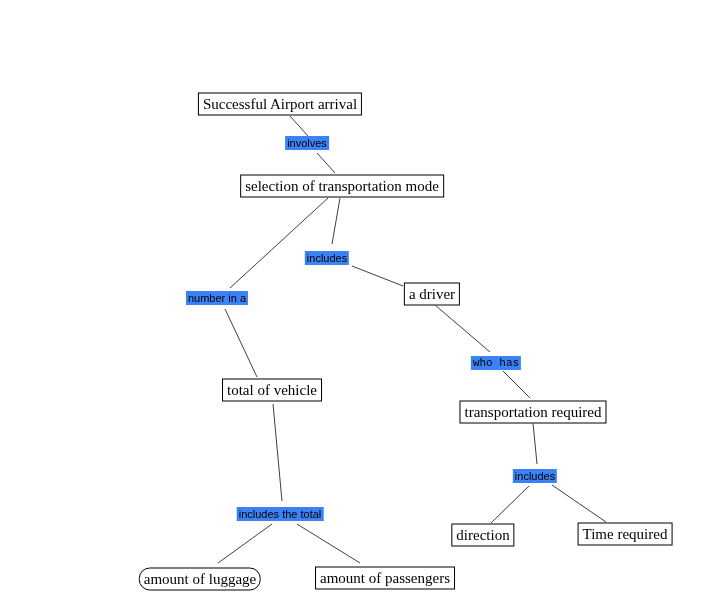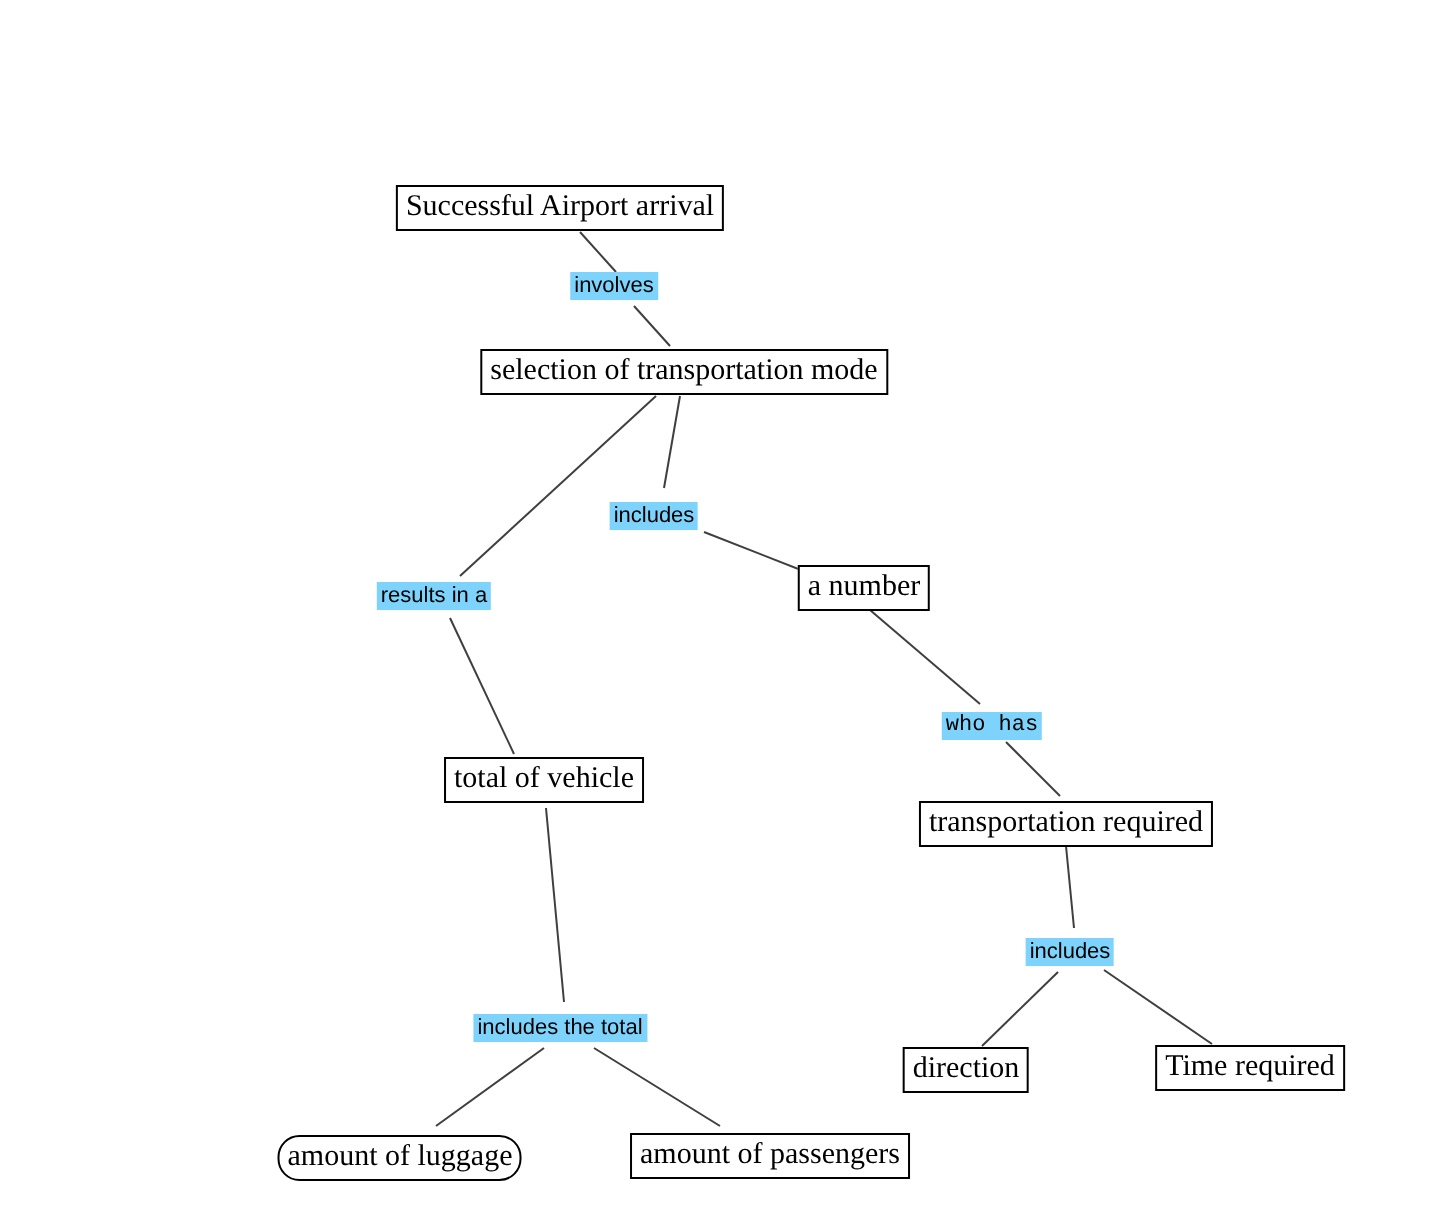--- a/index.html
+++ b/index.html
@@ -25,21 +25,21 @@
     font-family: "Liberation Serif", "DejaVu Serif", serif;
     font-size: 15px;
     line-height: 17px;
     padding: 2px 4px;
     white-space: nowrap;
     text-align: center;
   }
   .edge-label {
     position: absolute;
     transform: translate(-50%, -50%);
-    background: #7dd3fc;
+    background: #3b82f6;
     color: #000000;
     font-family: "Liberation Sans", "DejaVu Sans", sans-serif;
     font-size: 11px;
     line-height: 12px;
     padding: 1px 2px;
     white-space: nowrap;
   }
 </style>
 </head>
 <body>
@@ -57,27 +57,27 @@
       <line x1="533" y1="397" x2="537" y2="438" stroke="#3f3f3f" stroke-width="1"></line>
       <line x1="529" y1="460" x2="491" y2="497" stroke="#3f3f3f" stroke-width="1"></line>
       <line x1="552" y1="459" x2="606" y2="496" stroke="#3f3f3f" stroke-width="1"></line>
       <line x1="273" y1="378" x2="282" y2="475" stroke="#3f3f3f" stroke-width="1"></line>
       <line x1="272" y1="498" x2="218" y2="537" stroke="#3f3f3f" stroke-width="1"></line>
       <line x1="297" y1="498" x2="360" y2="537" stroke="#3f3f3f" stroke-width="1"></line>
     </svg>
   <div id="nodes-layer">
       <div class="node" style="left: 280px; top: 78px;">Successful Airport arrival</div>
       <div class="node" style="left: 342px; top: 160px;">selection of transportation mode</div>
-      <div class="node" style="left: 432px; top: 268px;">a number</div>
+      <div class="node" style="left: 432px; top: 268px;">a driver</div>
       <div class="node" style="left: 272px; top: 364px;">total of vehicle</div>
       <div class="node" style="left: 533px; top: 386px;">transportation required</div>
       <div class="node" style="left: 483px; top: 509px;">direction</div>
       <div class="node" style="left: 625px; top: 508px; text-align: center;">Time required</div>
       <div class="node" style="left: 200px; top: 553px; border-radius: 11px;">amount of luggage</div>
       <div class="node" style="left: 385px; top: 552px;">amount of passengers</div>
       <div class="edge-label" style="left: 307px; top: 117px;">involves</div>
       <div class="edge-label" style="left: 327px; top: 232px;">includes</div>
-      <div class="edge-label" style="left: 217px; top: 272px;">results in a</div>
+      <div class="edge-label" style="left: 217px; top: 272px;">number in a</div>
       <div class="edge-label" style="left: 496px; top: 337px; font-family: Liberation Mono, monospace;">who has</div>
       <div class="edge-label" style="left: 535px; top: 450px;">includes</div>
       <div class="edge-label" style="left: 280px; top: 488px; text-align: right;">includes the total</div>
     </div>
 </div>
 
 </body></html>

